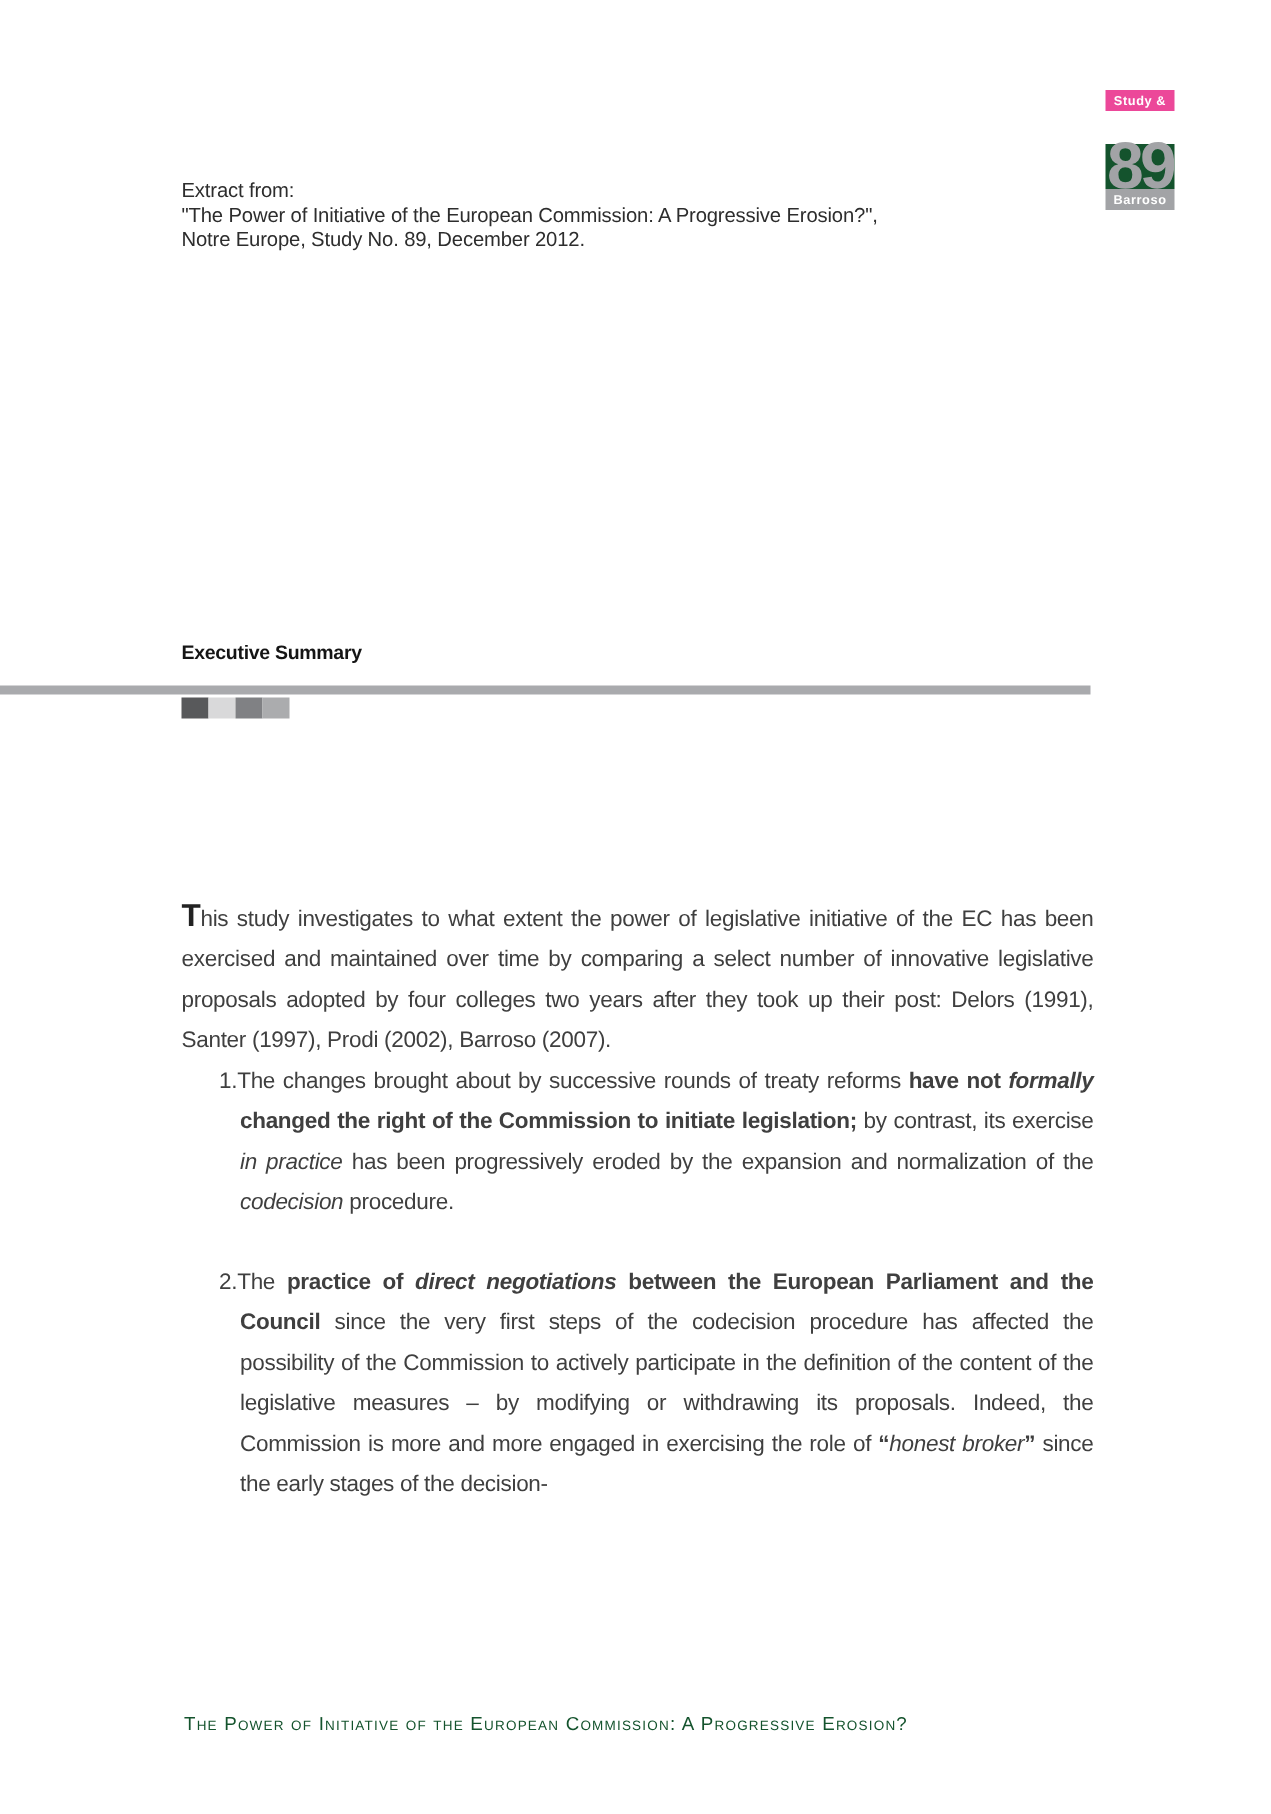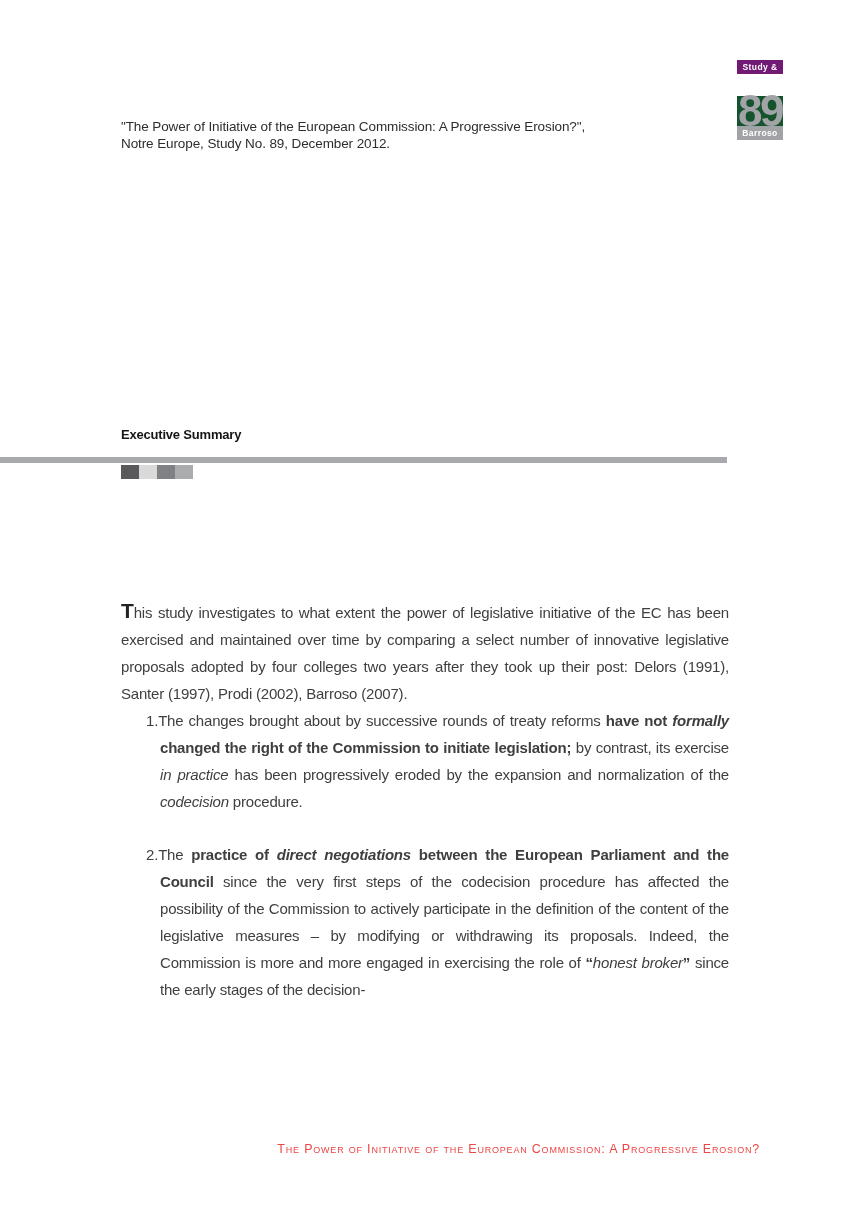--- a/index.html
+++ b/index.html
@@ -53,37 +53,37 @@
     margin-top: 31px;
     padding-left: 39px; text-indent: -14px;
     text-align: justify;
   }
   .list-item + .list-item { margin-top: 26px; }
   .num { display: inline; }
 
   
   .footer {
     position: absolute; left: 0; top: 1142px; width: 728px;
-    text-align: right;
+    text-align: center;
     font-variant: small-caps;
     font-size: 12.5px; letter-spacing: 0.8px;
-    color: #ef4444;
-    padding-left: 32px;
+    color: #14532d;
   }
 </style>
 </head>
 <body>
 
 <div class="source-note">
+  <div>Extract from:</div>
   <div>"The Power of Initiative of the European Commission: A Progressive Erosion?",</div>
   <div>Notre Europe, Study No. 89, December 2012.</div>
 </div>
 
 <div class="badge">
-  <div class="badge-band" style="background-color: #701a75; color: rgb(255, 255, 255);">Study &amp;</div>
+  <div class="badge-band" style="background-color: #ec4899; color: rgb(255, 255, 255);">Study &amp;</div>
   <div class="badge-number" style="color: rgb(162, 163, 166);">89</div>
   <div class="badge-band" style="background-color: rgb(162, 163, 166); color: rgb(255, 255, 255);">Barroso</div>
 </div>
 
 <h1 class="heading">Executive Summary</h1>
 
 <div class="rule" style="background-color: rgb(169, 170, 173);"></div>
 <div class="squares">
   <span class="square" style="background-color: rgb(88, 89, 91);"></span>
   <span class="square" style="background-color: rgb(217, 217, 218);"></span>

